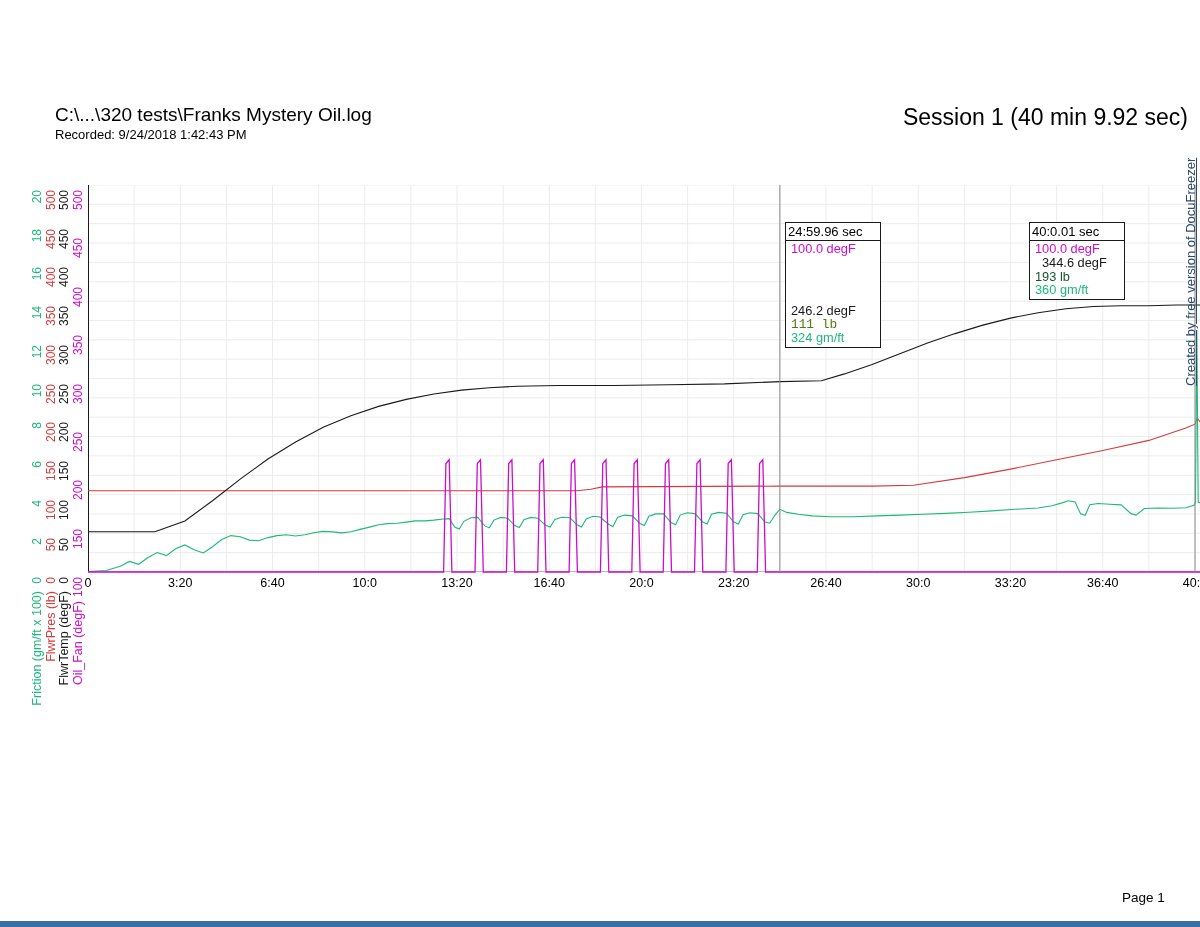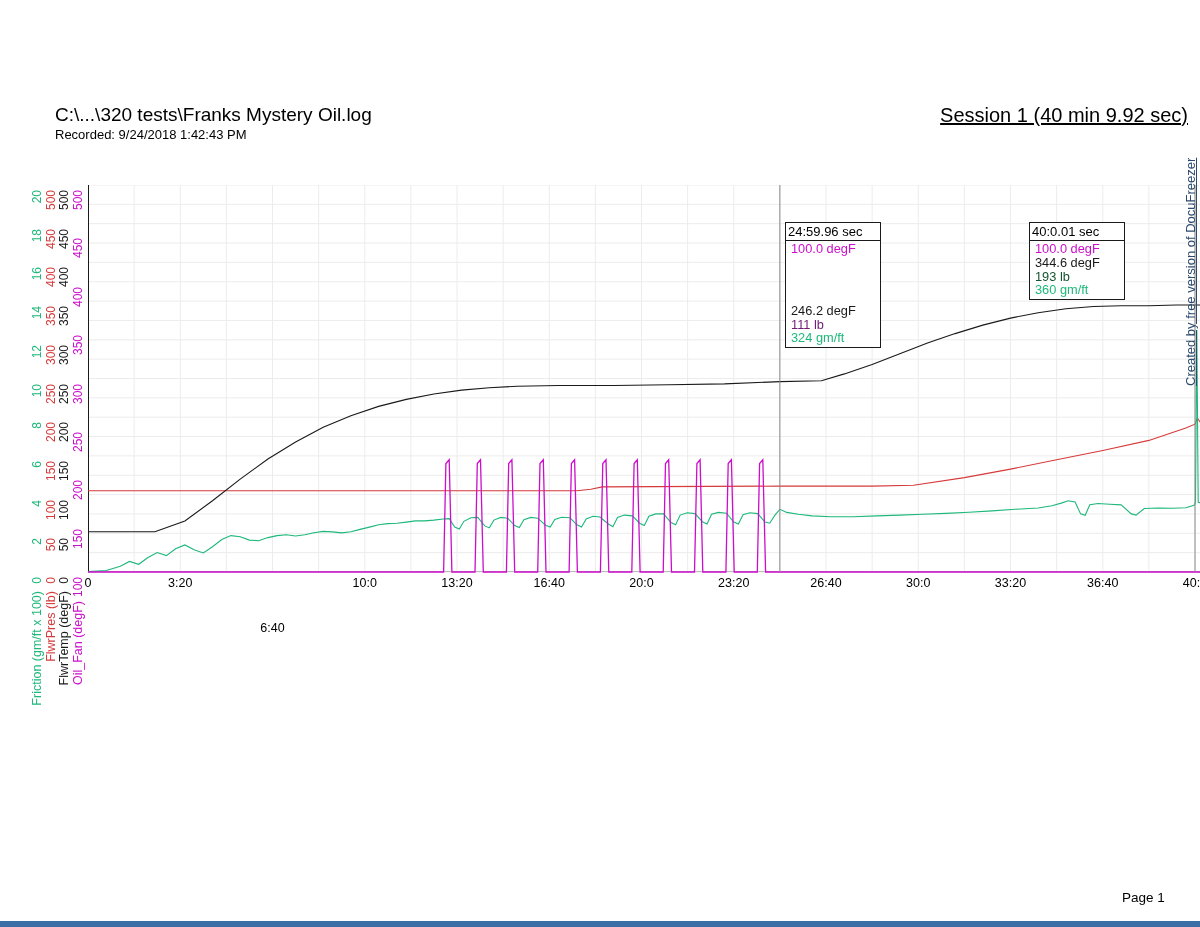--- a/index.html
+++ b/index.html
@@ -2,21 +2,21 @@
 <html><head>
 <meta charset="utf-8">
 <style>
   html,body{margin:0;padding:0;}
   body{
     width:1200px;height:927px;position:relative;overflow:hidden;
     background:#ffffff;font-family:"Liberation Sans","DejaVu Sans",sans-serif;color:#000;
   }
   .hdr-title{position:absolute;left:55px;top:104px;font-size:19px;}
   .hdr-recorded{position:absolute;left:55px;top:127px;font-size:13px;}
-  .hdr-session{position:absolute;right:12px;top:104px;font-size:20px;text-decoration:underline;}
+  .hdr-session{position:absolute;right:12px;top:104px;font-size:23px;}
   #plot-svg{position:absolute;left:88px;top:185px;}
   .vlab{position:absolute;width:0;height:0;}
   .vlab span{
     display:inline-block;white-space:nowrap;line-height:1;
     transform:rotate(-90deg) translateX(-100%);transform-origin:0 0;
     font-size:12px;
   }
   .vlab.legend span{font-size:12.5px;}
   .xlab{position:absolute;top:576px;width:70px;text-align:center;font-size:12.5px;}
   .cursor-box{position:absolute;width:96px;z-index:5;font-size:13px;background:#fff;}
@@ -139,47 +139,47 @@
     <div class="vlab" style="left: 72px; top: 476.25px; color: rgb(203, 14, 203);"><span>200</span></div>
     <div class="vlab" style="left: 72px; top: 427.875px; color: rgb(203, 14, 203);"><span>250</span></div>
     <div class="vlab" style="left: 72px; top: 379.5px; color: rgb(203, 14, 203);"><span>300</span></div>
     <div class="vlab" style="left: 72px; top: 331.125px; color: rgb(203, 14, 203);"><span>350</span></div>
     <div class="vlab" style="left: 72px; top: 282.75px; color: rgb(203, 14, 203);"><span>400</span></div>
     <div class="vlab" style="left: 72px; top: 234.375px; color: rgb(203, 14, 203);"><span>450</span></div>
     <div class="vlab" style="left: 72px; top: 186px; color: rgb(203, 14, 203);"><span>500</span></div>
     <div class="vlab legend" style="left: 72px; top: 597px; color: rgb(203, 14, 203);"><span>Oil_Fan (degF)</span></div>
     <div class="xlab" style="left: 53px;">0</div>
     <div class="xlab" style="left: 145.25px;">3:20</div>
-    <div class="xlab" style="left: 237.5px; margin-top: 45px;">6:40</div>
+    <div class="xlab" style="left: 237.5px;">6:40</div>
     <div class="xlab" style="left: 329.75px;">10:0</div>
     <div class="xlab" style="left: 422px;">13:20</div>
     <div class="xlab" style="left: 514.25px;">16:40</div>
     <div class="xlab" style="left: 606.5px;">20:0</div>
     <div class="xlab" style="left: 698.75px;">23:20</div>
     <div class="xlab" style="left: 791px;">26:40</div>
     <div class="xlab" style="left: 883.25px;">30:0</div>
     <div class="xlab" style="left: 975.5px;">33:20</div>
     <div class="xlab" style="left: 1067.75px;">36:40</div>
     <div class="xlab" style="left: 1160px;">40:0</div>
   </div>
 
 <div class="cursor-box" style="left:785px;top:222px;">
   <div class="cursor-time">24:59.96 sec</div>
   <div class="cursor-rows">
       <div style="color: rgb(203, 14, 203);">100.0 degF</div>
       <div style="color: rgb(26, 26, 26); margin-top: 48px;">246.2 degF</div>
-      <div style="color: #701a75;">111 lb</div>
+      <div style="color: #4d7c0f; font-family: Liberation Mono, monospace;">111 lb</div>
       <div style="color: rgb(29, 184, 122);">324 gm/ft</div>
     </div>
 </div>
 <div class="cursor-box" style="left:1029px;top:222px;">
   <div class="cursor-time">40:0.01 sec</div>
   <div class="cursor-rows">
       <div style="color: rgb(203, 14, 203);">100.0 degF</div>
-      <div style="color: rgb(26, 26, 26);">344.6 degF</div>
+      <div style="color: rgb(26, 26, 26); margin-left: 7px;">344.6 degF</div>
       <div style="color: #14532d;">193 lb</div>
       <div style="color: rgb(29, 184, 122);">360 gm/ft</div>
     </div>
 </div>
 
 <div class="watermark"><span>Created by free version of DocuFreezer</span></div>
 <div class="page-num">Page 1</div>
 <div class="bottom-bar"></div>
 
 </body></html>

